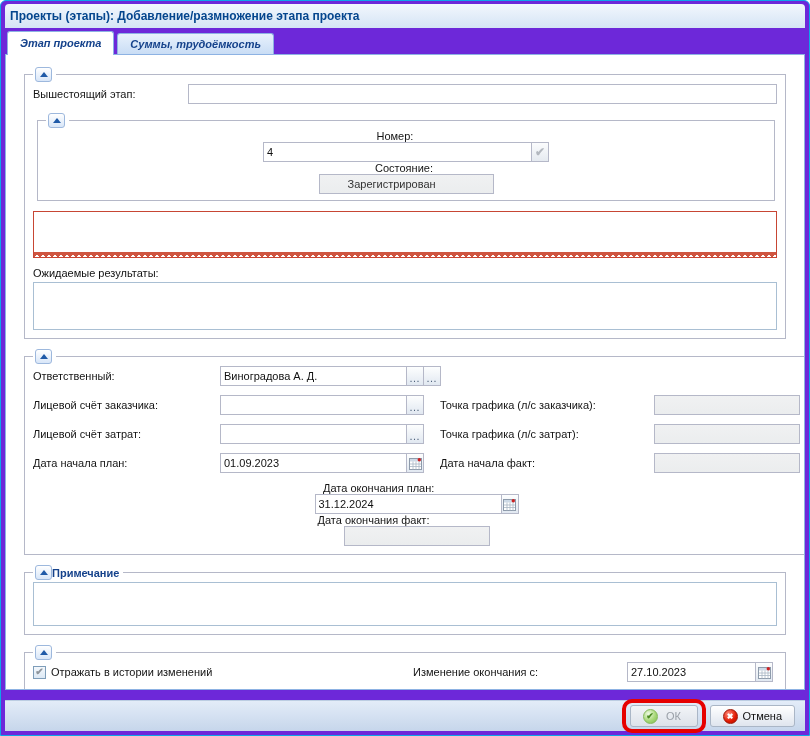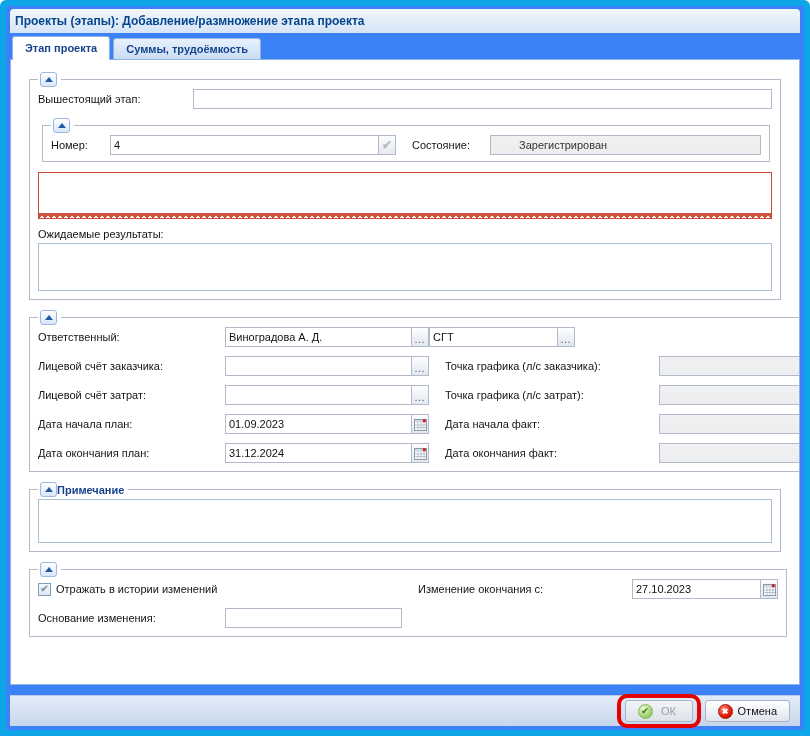--- a/index.html
+++ b/index.html
@@ -3,35 +3,35 @@
 <meta charset="utf-8">
 <style>
   * { box-sizing: border-box; }
   html,body { margin:0; padding:0; }
   body {
     width:810px; height:736px; background:#ffffff;
     font-family:"Liberation Sans", sans-serif; font-size:11px; color:#111;
   }
   .window {
     width:810px; height:736px;
-    background:#3b82f6;
-    border:6px solid #0ea5e9;
+    background:#6d28d9;
+    border:1px solid #0ea5e9;
     border-radius:6px 6px 0 0;
     padding:3px 4px 4px;
     display:flex; flex-direction:column;justify-content:space-between;
   }
   .titlebar {
     height:24px; flex:0 0 24px; display:flex; align-items:center;
     padding:0 5px; font-size:12px; font-weight:bold; color:#04458d;
     background:linear-gradient(#f2f7fd,#d5e4f5);
     border-radius:4px 4px 0 0;
   }
   .tabstrip {
     height:26px; flex:0 0 26px; display:flex; align-items:flex-end;
-    padding-left:2px; position:relative; z-index:2;
+    padding-left:2px; position:relative; z-index:2;font-style:italic;
   }
   .tab {
     height:21px; line-height:20px; padding:0 12px; margin-right:3px;
     border:1px solid #8db2e3; border-bottom:none; border-radius:3px 3px 0 0;
     background:linear-gradient(#e8f1fc,#c9ddf5);
     color:#15428b; font-weight:bold; cursor:pointer; white-space:nowrap;
   }
   .tab.active {
     height:24px; line-height:23px; background:#ffffff; margin-bottom:-1px;
   }
@@ -48,21 +48,21 @@
     display:inline-flex; align-items:center; justify-content:center;
     width:17px; height:15px; border:1px solid #9db8dd; border-radius:3px;
     background:linear-gradient(#ffffff,#d8e6f8); cursor:pointer;
   }
   .tri {
     width:0; height:0;
     border-left:4px solid transparent; border-right:4px solid transparent;
     border-bottom:5px solid #1f5aa8;
   }
   .row { display:flex; align-items:center; margin-bottom:9px; }
-  .row:last-child { margin-bottom:0; }
+  .row:last-child { margin-bottom:0;flex-direction:column; }
   .lbl { flex-shrink:0; color:#141414; }
   .l-lbl { width:187px; }
   .l-field { width:204px; }
   .r-lbl { width:214px; margin-left:16px; }
   .r-field { width:146px; }
   .combo { display:flex; flex-shrink:0; }
   input.ti {
     height:20px; border:1px solid #b5b8c8; padding:0 3px; min-width:0;
     font:11px "Liberation Sans", sans-serif; color:#111; background:#fff;
     flex:1 1 auto;
@@ -212,21 +212,20 @@
 
       <div class="row">
         <span class="lbl l-lbl">Ответственный:</span>
         <span class="combo l-field">
           <input class="ti" value="Виноградова А. Д." style="">
           <span class="trigger">
               <span class="dots">…</span>
             </span>
         </span>
         <span class="combo r-field">
-          <input class="ti" value="СГТ" style="">
           <span class="trigger">
               <span class="dots">…</span>
             </span>
         </span>
       </div>
 
       <div class="row">
         <span class="lbl l-lbl">Лицевой счёт заказчика:</span>
         <span class="combo l-field">
           <input class="ti" value="" style="">

